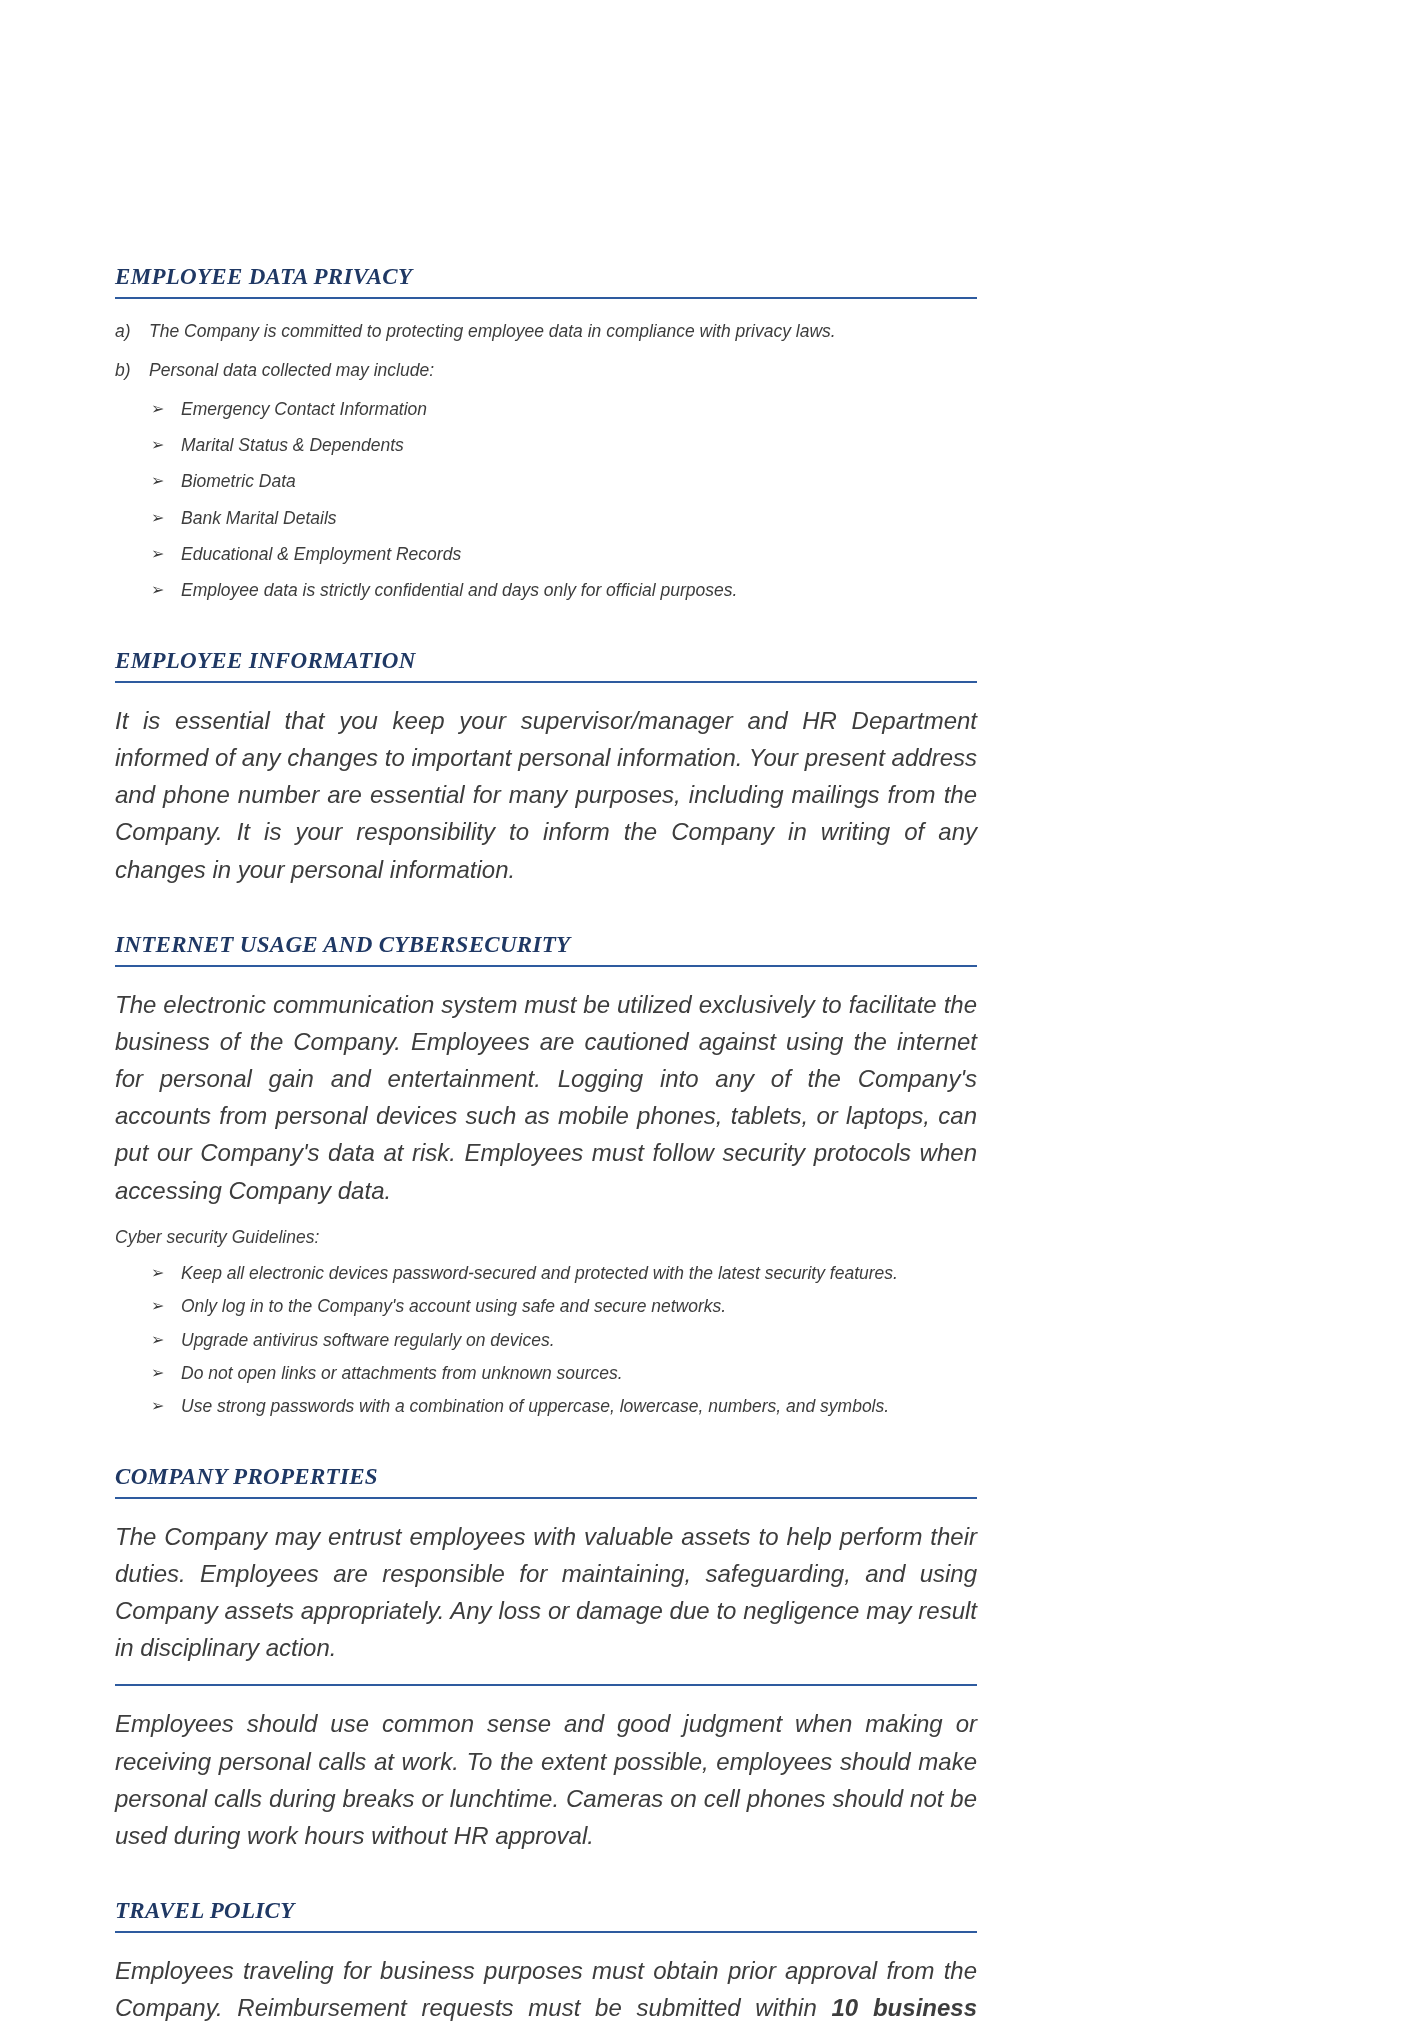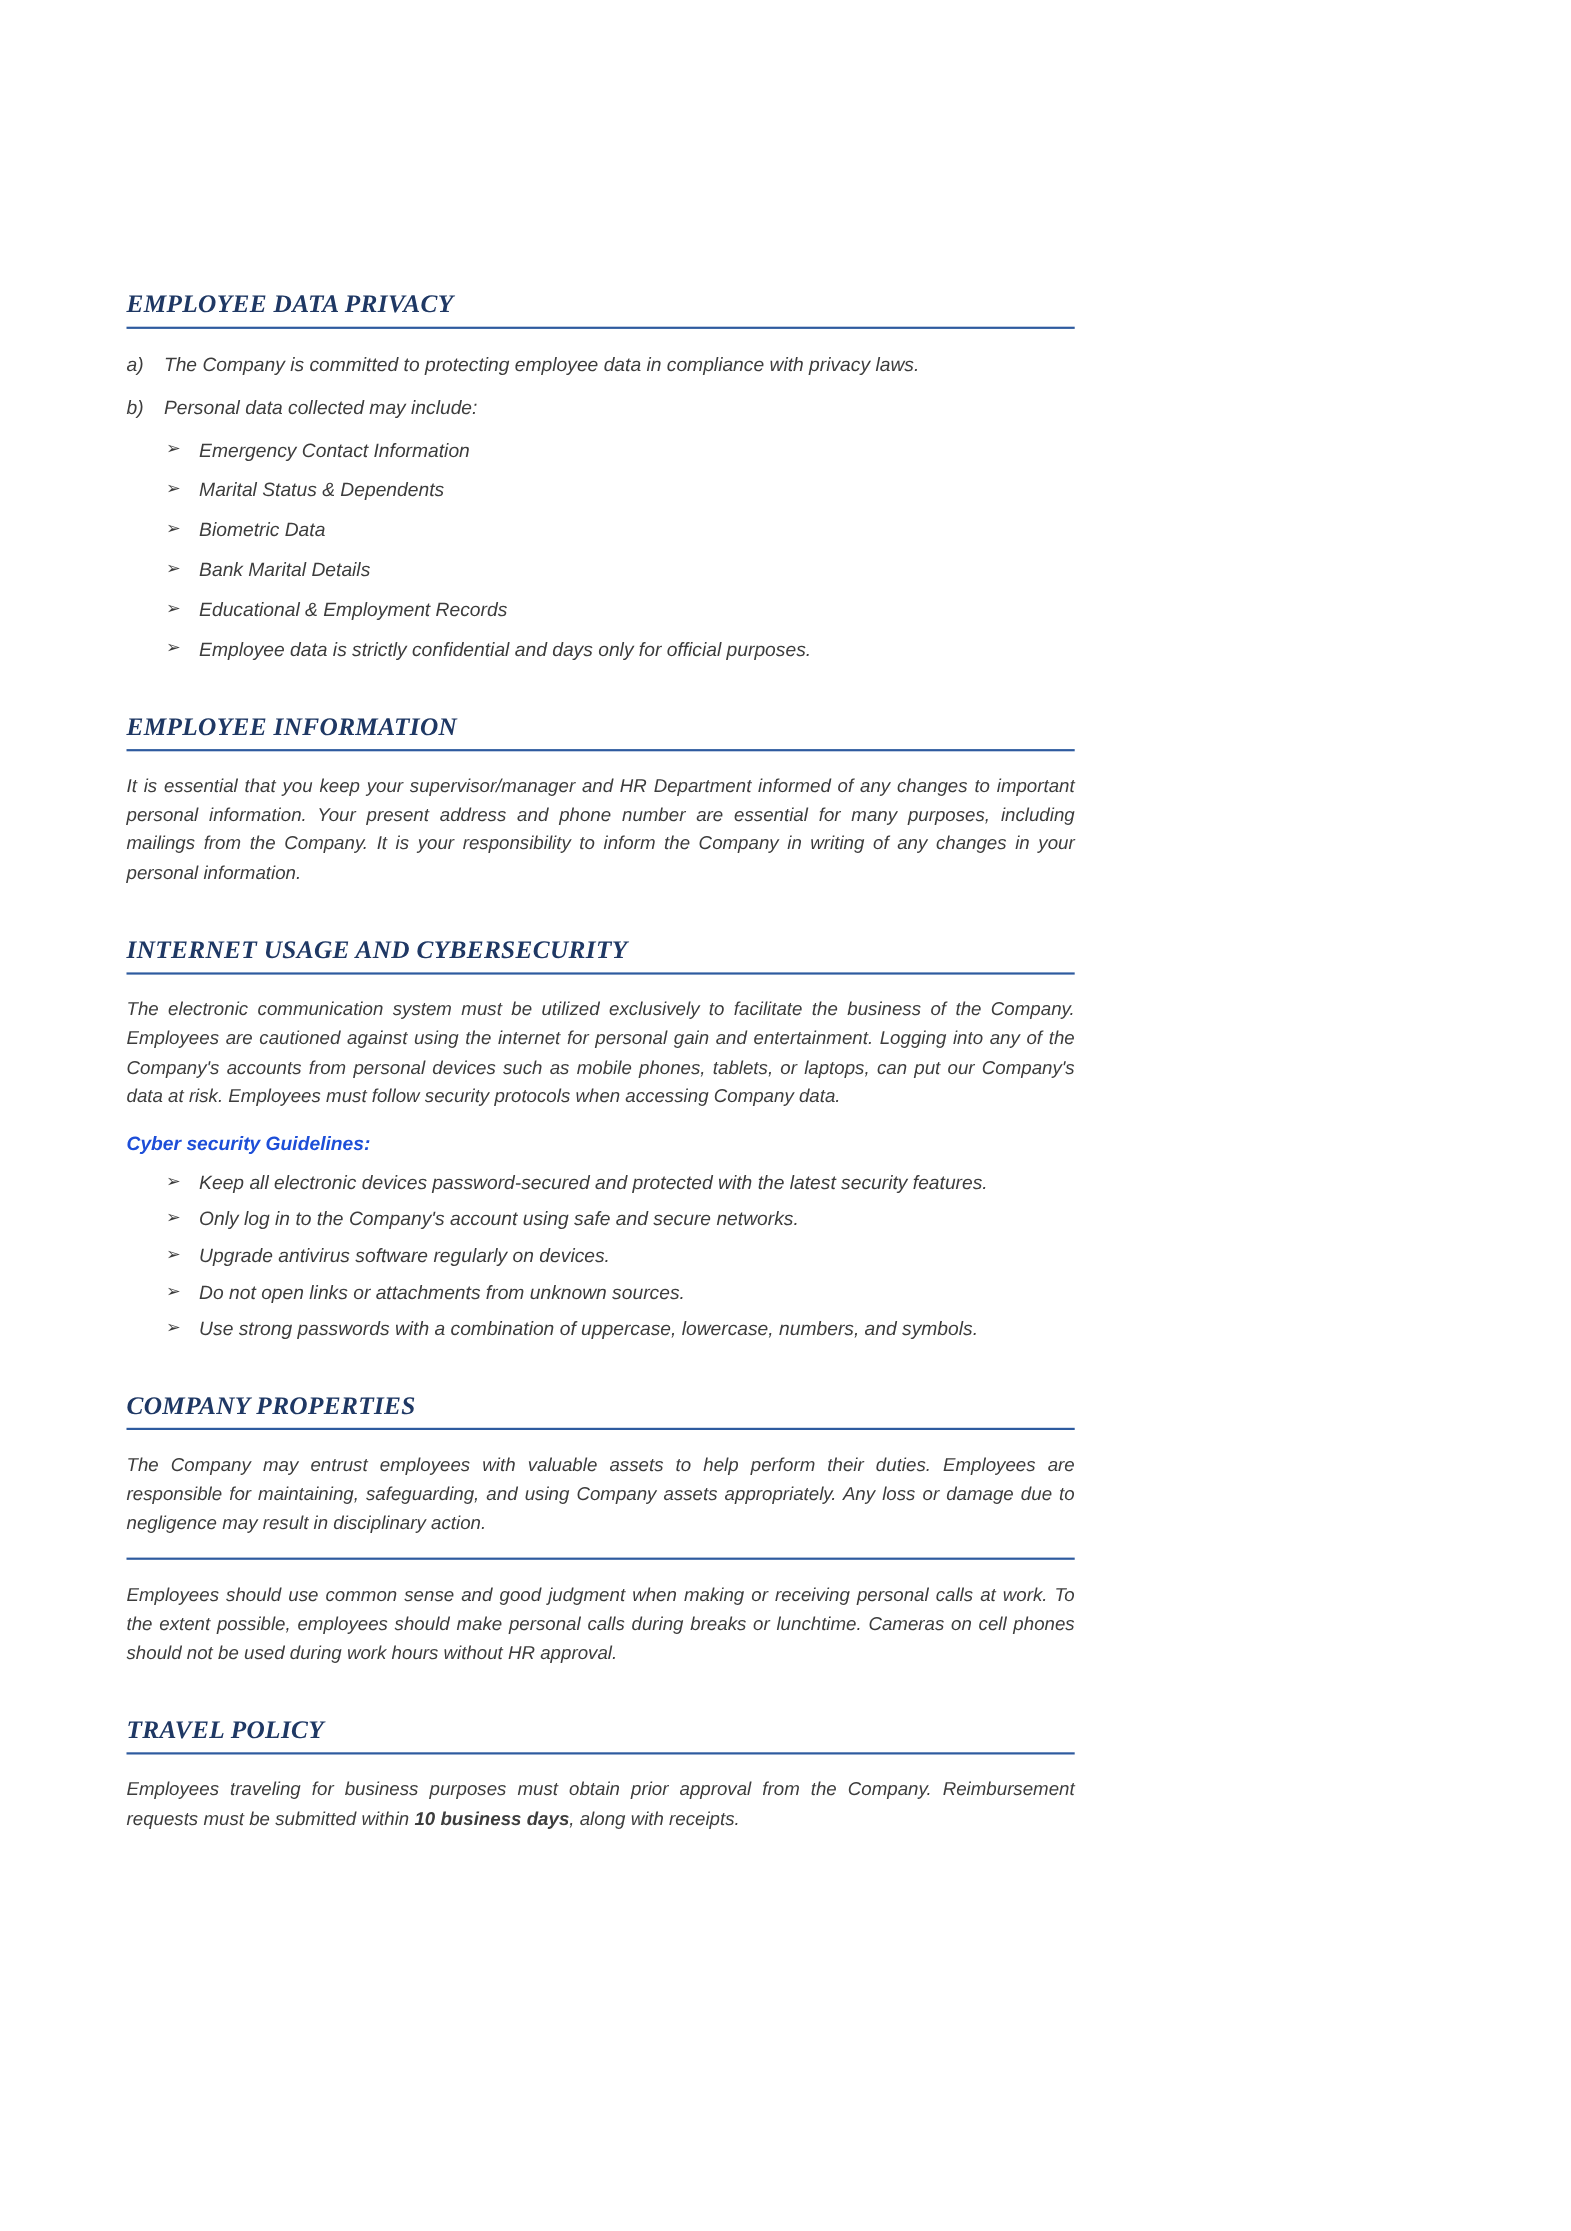--- a/index.html
+++ b/index.html
@@ -27,21 +27,21 @@
     letter-spacing: 0.3px;
     margin-top: 44px;
   }
   .rule {
     border-bottom: 2px solid #2E5B9F;
     margin-top: 7px;
     margin-bottom: 19px;
   }
   .para {
     font-style: italic;
-    font-size: 17px;
+    font-size: 24px;
     line-height: 1.55;
     color: #3D3D3D;
     text-align: justify;
     margin-bottom: 18px;
   }
   .alpha-item {
     display: flex;
     font-style: italic;
     font-size: 17.5px;
     line-height: 1.5;
@@ -66,23 +66,23 @@
   .arrow {
     width: 30px;
     flex: 0 0 auto;
     font-style: normal;
     color: #3D3D3D;
     font-size: 16px;
   }
   .li-text { flex: 1 1 auto; }
   .subheading {
     font-style: italic;
-    font-weight: bold;
+    font-weight: normal;
     font-size: 17.5px;
-    color: #1d4ed8;
+    color: #404040;
     margin: 2px 0 13px;
   }
   .bold-inline { font-weight: bold; }
 </style>
 </head>
 <body>
 
 <div class="page">
 
   <section>

